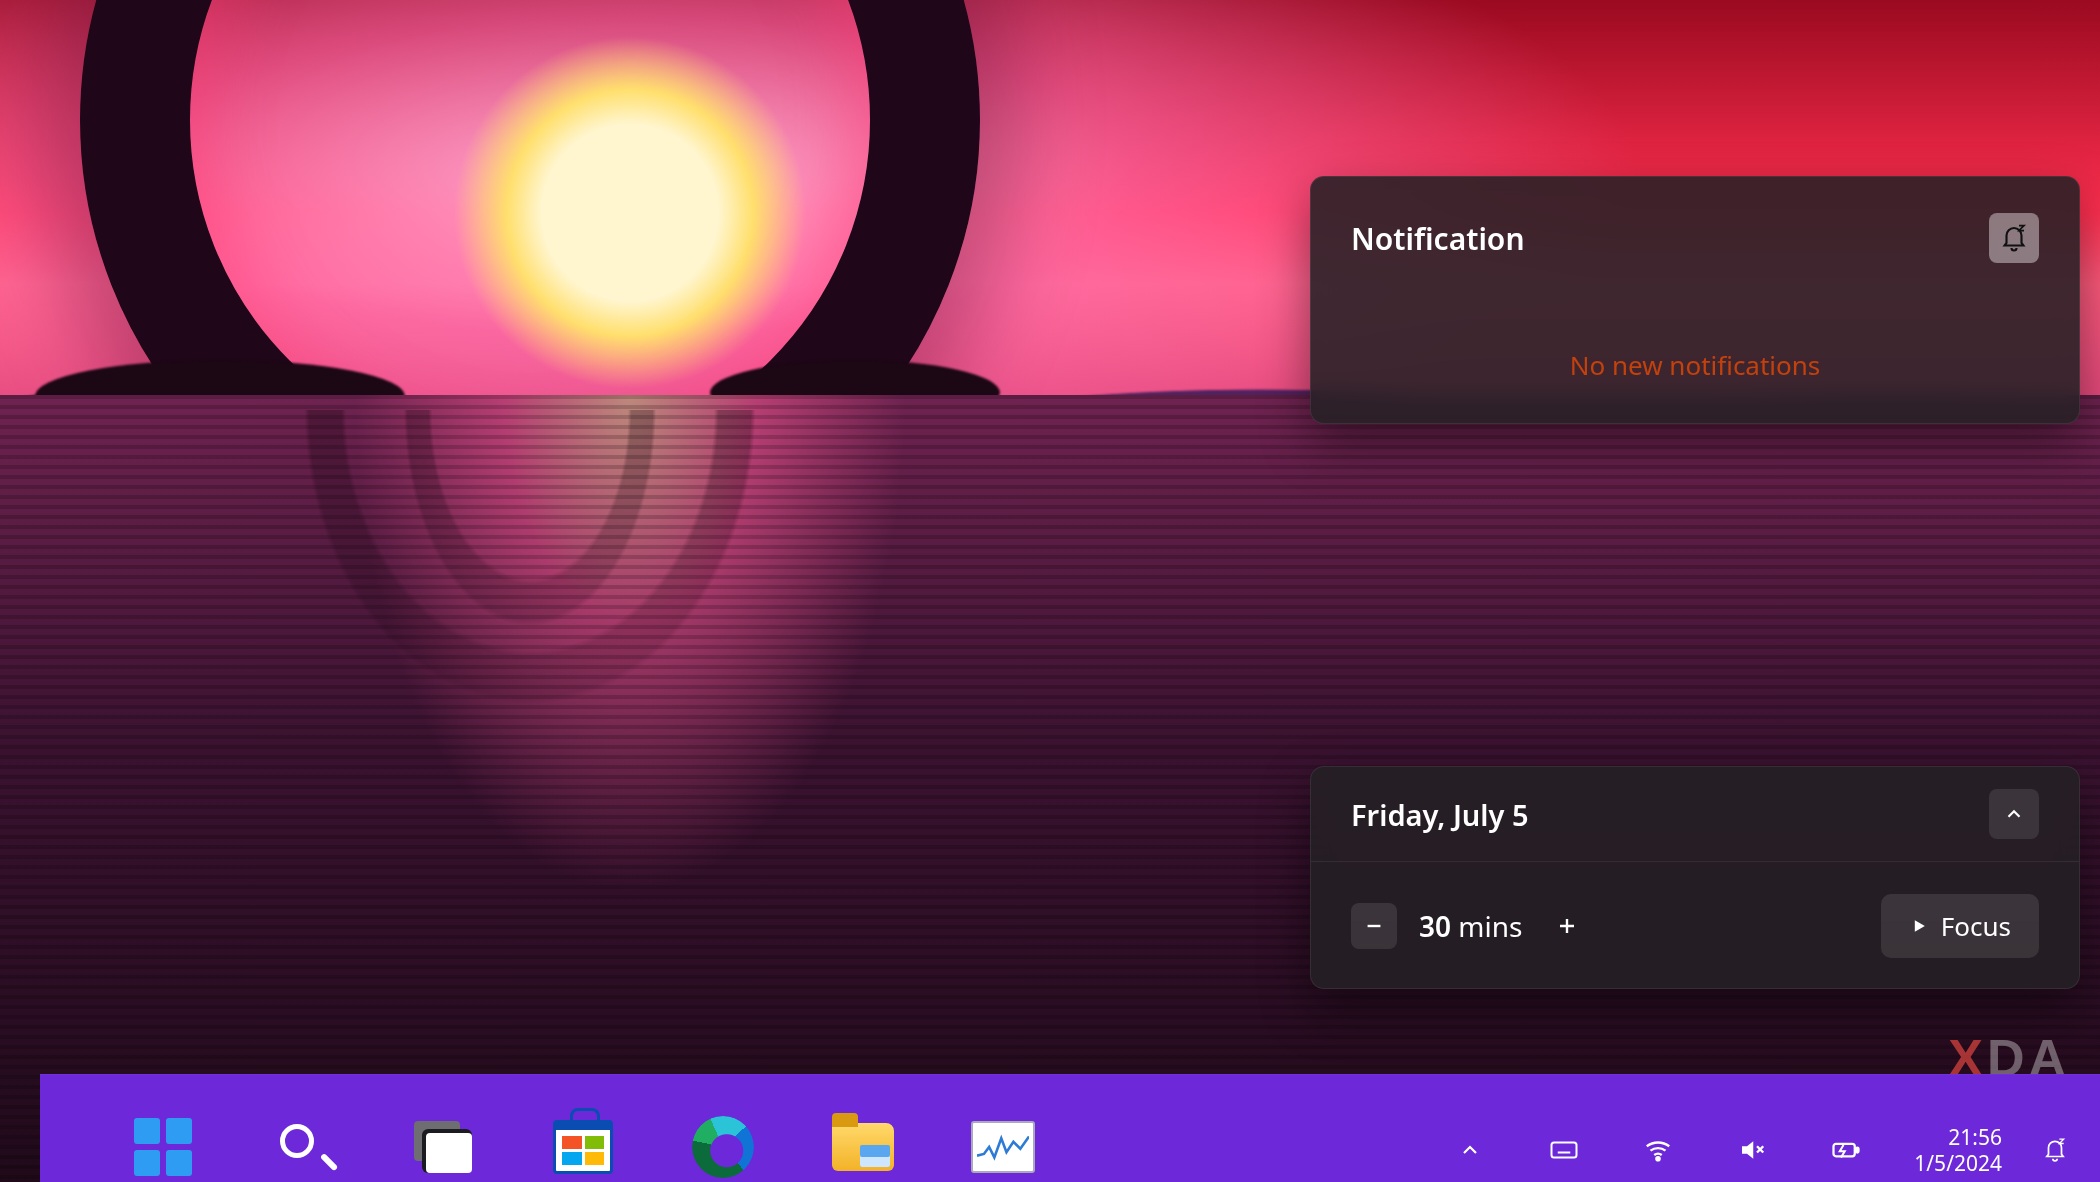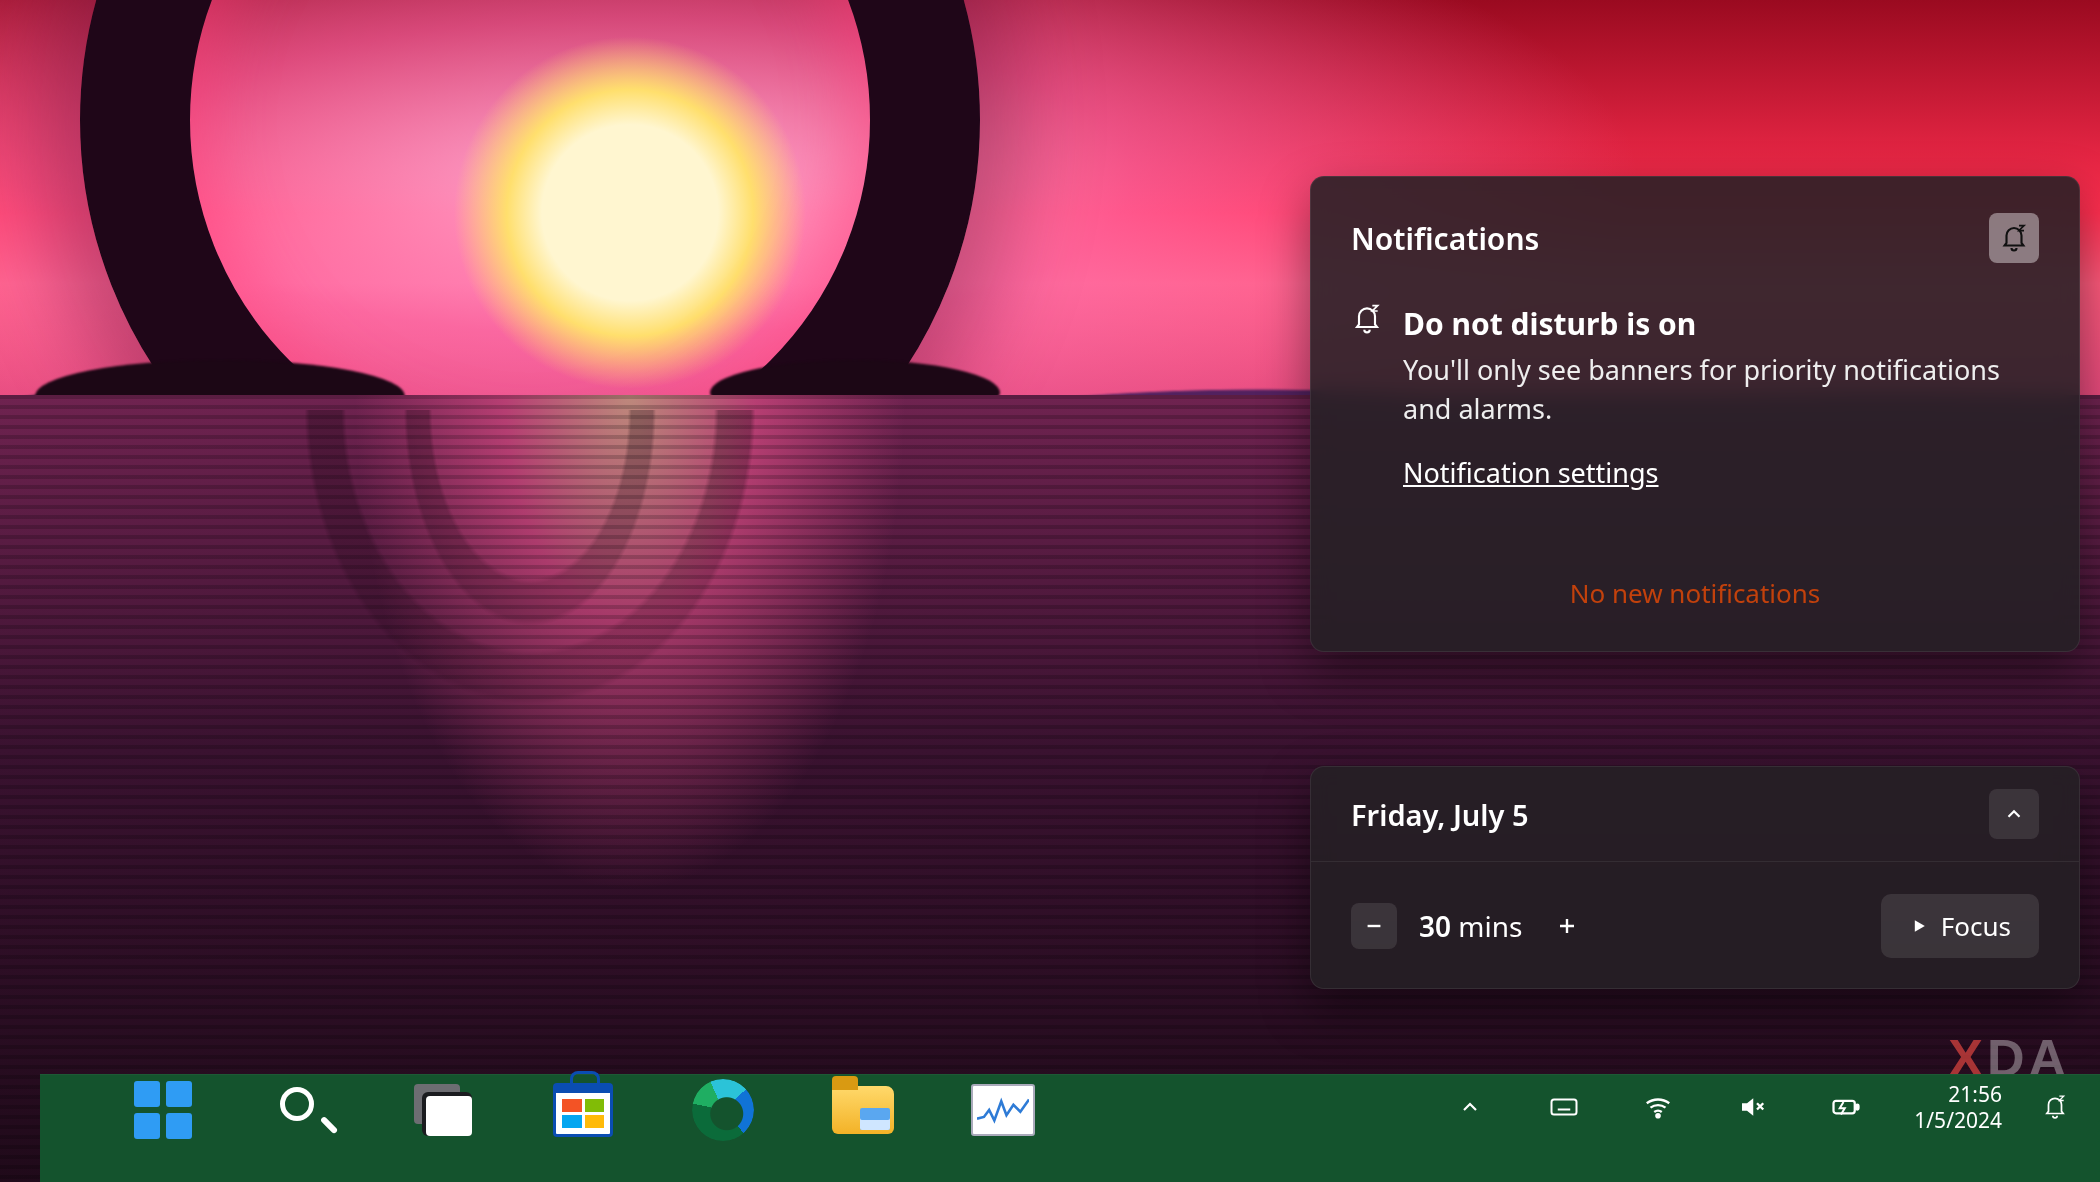--- a/index.html
+++ b/index.html
@@ -83,21 +83,21 @@
   .mins { font-size: 28px; }
   .mins b { font-weight: 600; }
   .focus-btn {
     display:flex; align-items:center; gap:12px; padding: 14px 28px; font-size:26px;
     background: rgba(255,255,255,.10); border-radius:10px; color:#fff;
   }
 
   
   .taskbar {
     position:absolute; left:0; right:0; bottom:0; height:108px;
-    background:#14532d; display:flex; align-items:flex-start; padding:0 28px;
+    background:#6d28d9; display:flex; align-items:flex-end; padding:0 28px;
     color:#fff; border-top:1px solid rgba(255,255,255,.04);margin-left:40px;
   }
   .tb-left { display:flex; align-items:center; gap:70px; padding-left:60px; }
   .tb-right { margin-left:auto; display:flex; align-items:center; gap:30px; }
   .tb-icon { width:64px; height:64px; display:flex; align-items:center; justify-content:center; border-radius:8px; }
   .app-tile { width:70px; height:70px; border-radius:10px; display:flex; align-items:center; justify-content:center; }
 
   
   .win-grid { display:grid; grid-template-columns:1fr 1fr; grid-template-rows:1fr 1fr; gap:6px; width:58px; height:58px; }
   .win-grid span { background:#2f9cf4; border-radius:3px; }
@@ -148,44 +148,30 @@
   <div class="mountains"></div>
   <div class="ring"></div>
   <div class="island-l"></div>
   <div class="island-r"></div>
   <div class="water"></div>
   <div class="ring-reflect"></div>
 </div>
 
 <div class="flyout notif-panel">
   <div class="notif-head">
-    <div class="notif-title">Notifications</div>
+    <div class="notif-title">Notification</div>
     <div class="sq-btn">
       <svg width="30" height="30" viewBox="0 0 24 24" fill="none" stroke="#111" stroke-width="1.7">
         <path d="M6 16V10a6 6 0 1 1 12 0v6l1.5 2H4.5L6 16Z"></path>
           <path d="M10 20a2 2 0 0 0 4 0"></path>
         <path d="M16 2h4l-4 4h4" stroke-width="1.4"></path>
       </svg>
     </div>
   </div>
 
-  <div class="dnd-row">
-    <div class="dnd-icon">
-      <svg width="32" height="32" viewBox="0 0 24 24" fill="none" stroke="#fff" stroke-width="1.6">
-        <path d="M6 16V10a6 6 0 1 1 12 0v6l1.5 2H4.5L6 16Z"></path>
-          <path d="M10 20a2 2 0 0 0 4 0"></path>
-        <path d="M16 2h4l-4 4h4" stroke-width="1.3"></path>
-      </svg>
-    </div>
-    <div>
-      <div class="dnd-title">Do not disturb is on</div>
-      <div class="dnd-desc">You'll only see banners for priority notifications and alarms.</div>
-      <div class="link">Notification settings</div>
-    </div>
-  </div>
 
   <div class="empty">No new notifications</div>
 </div>
 
 <div class="flyout focus-panel">
   <div class="focus-head">
     <div class="date-label">Friday, July 5</div>
     <div class="sq-btn sq-btn-dark">
       <svg width="22" height="22" viewBox="0 0 24 24" fill="none" stroke="#fff" stroke-width="2.4">
           <path d="M6 15l6-6 6 6"></path>

